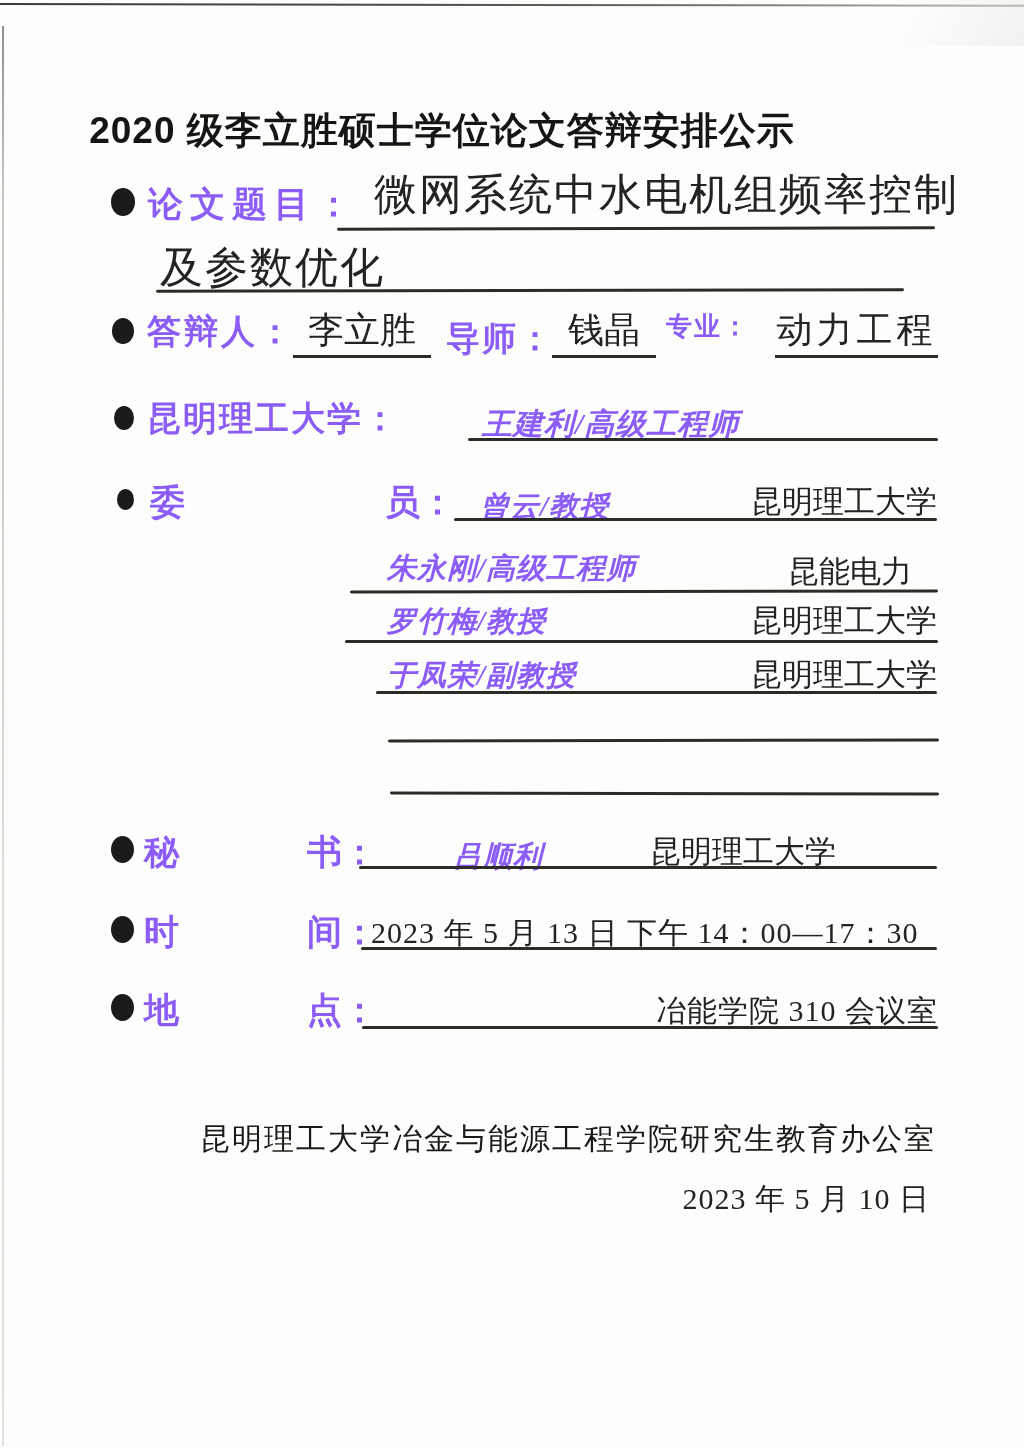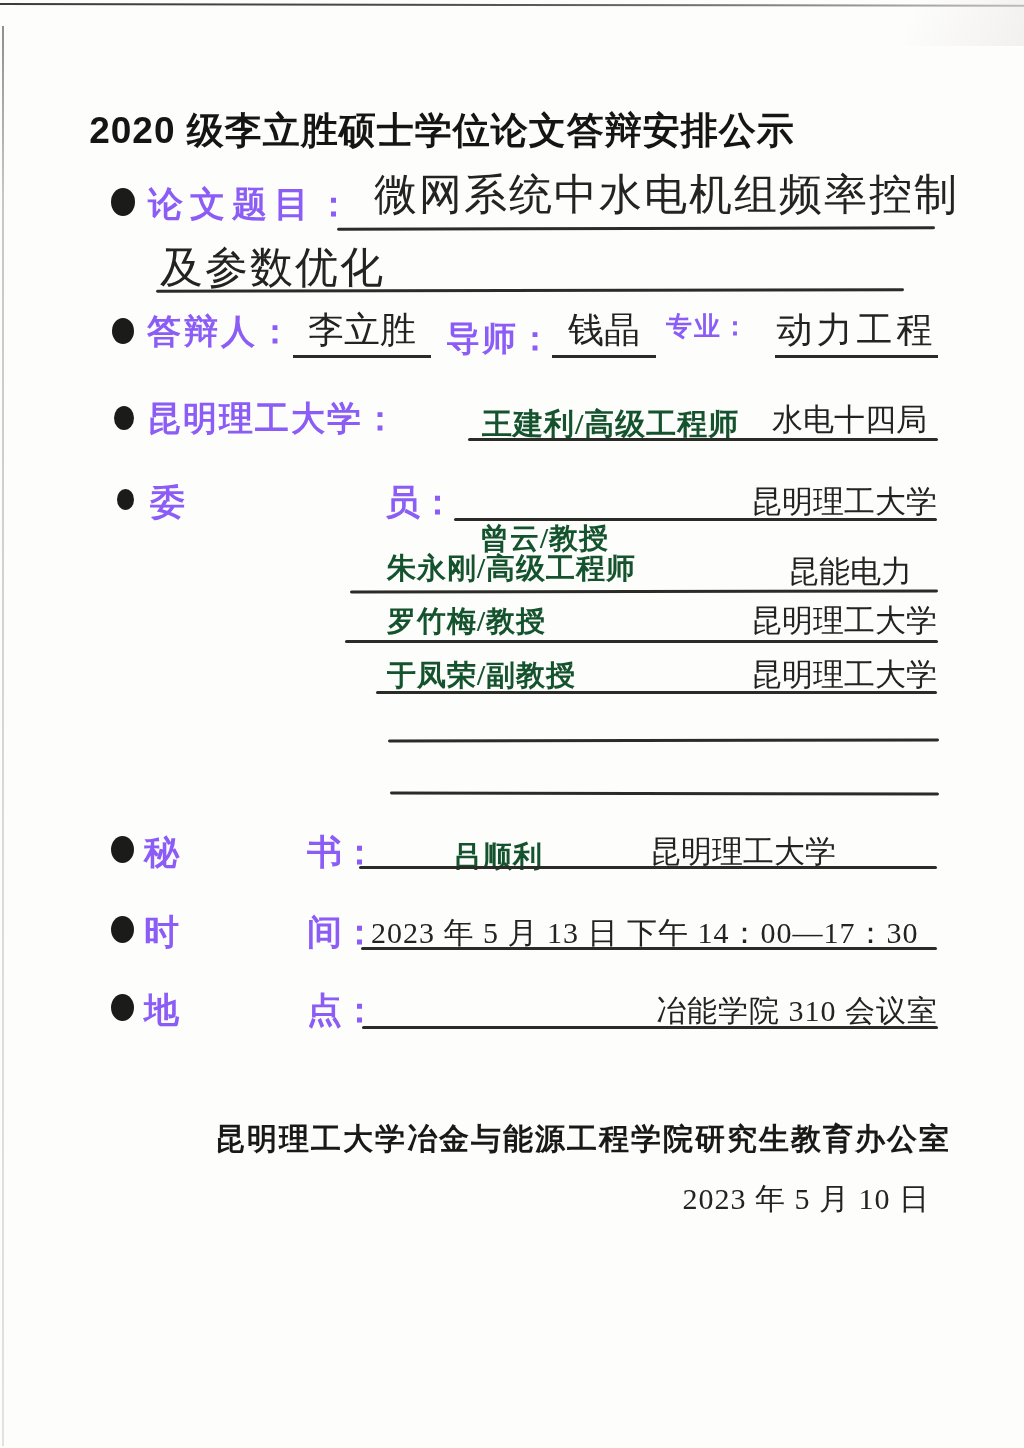--- a/index.html
+++ b/index.html
@@ -19,21 +19,21 @@
     background:linear-gradient(to bottom,#6a6a68,#b5b5b2 12%,#cfcfcc 60%,#d8d8d5);opacity:.75;}
   .scan-corner{position:absolute;top:0;right:0;width:300px;height:46px;
     background:linear-gradient(115deg,rgba(0,0,0,0) 60%,rgba(160,150,145,.12) 100%);}
   
   .abs{position:absolute;white-space:nowrap;}
   .doc-title{left:0;top:106px;width:884px;text-align:center;
     font-family:"Liberation Sans","DejaVu Sans",sans-serif;
     font-weight:700;font-size:37px;letter-spacing:1px;color:#151513;}
   .lbl{font-weight:700;color:#8b5cf6;}
   .val{color:#232321;}
-  .hand{font-weight:700;color:#14532d;letter-spacing:1px;}
+  .hand{font-weight:700;font-style:italic;color:#8b5cf6;letter-spacing:1px;}
   .uval{border-bottom:3px solid #2b2b28;text-align:center;display:inline-block;}
   .bullet{position:absolute;background:#1b1b19;border-radius:50%;}
   .ul{position:absolute;height:3px;background:#2b2b28;border-radius:2px;}
   
   .b-thesis{left:111px;top:188px;width:24px;height:28px;}
   .b-defender{left:112px;top:318px;width:22px;height:26px;}
   .b-chair{left:114px;top:406px;width:20px;height:24px;}
   .b-committee{left:117px;top:489px;width:17px;height:21px;}
   .b-secretary{left:111px;top:836px;width:23px;height:27px;}
   .b-time{left:111px;top:916px;width:23px;height:27px;}
@@ -52,21 +52,21 @@
   .d-mlabel{left:666px;top:309px;font-size:26px;letter-spacing:2px;}
   .d-major{left:775px;top:306px;font-size:36px;width:163px;letter-spacing:4px;}
   
   .c-label{left:147px;top:396px;font-size:34px;letter-spacing:2px;}
   .c-name{left:482px;top:404px;font-size:30px;}
   .c-org{left:772px;top:399px;font-size:31px;}
   .c-ul{left:468px;top:438px;width:470px;}
   
   .w-l1{left:150px;top:479px;font-size:35px;}
   .w-l2{left:385px;top:479px;font-size:35px;}
-  .m0-name{left:480px;top:487px;font-size:29px;margin-top:32px;}
+  .m0-name{left:480px;top:487px;font-size:29px;}
   .m0-org{left:751px;top:481px;font-size:31px;}
   .m0-ul{left:454px;top:518px;width:483px;}
   .m1-name{left:387px;top:549px;font-size:29px;}
   .m1-org{left:788px;top:551px;font-size:31px;}
   .m1-ul{left:350px;top:590px;width:588px;transform:rotate(-0.1deg);}
   .m2-name{left:387px;top:602px;font-size:29px;}
   .m2-org{left:751px;top:600px;font-size:31px;}
   .m2-ul{left:345px;top:640px;width:593px;}
   .m3-name{left:387px;top:656px;font-size:29px;}
   .m3-org{left:751px;top:654px;font-size:31px;}
@@ -83,21 +83,21 @@
   .ti-l1{left:144px;top:909px;font-size:35px;}
   .ti-l2{left:307px;top:909px;font-size:35px;}
   .ti-val{left:371px;top:913px;font-size:30px;letter-spacing:1px;}
   .ti-ul{left:361px;top:947px;width:576px;}
   
   .v-l1{left:144px;top:987px;font-size:35px;}
   .v-l2{left:307px;top:987px;font-size:35px;}
   .v-val{left:362px;top:991px;width:576px;text-align:right;font-size:30px;letter-spacing:1px;}
   .v-ul{left:362px;top:1026px;width:576px;}
   
-  .f-office{right:73px;top:1119px;font-size:30px;font-weight:700;letter-spacing:2px;color:#191917;}
+  .f-office{right:88px;top:1119px;font-size:30px;font-weight:400;letter-spacing:2px;color:#191917;}
   .f-date{right:94px;top:1179px;font-size:30px;letter-spacing:1px;}
 </style>
 </head>
 <body>
 
 <div class="page">
 
   <div class="scan-top"></div>
   <div class="scan-left"></div>
   <div class="scan-corner"></div>
@@ -115,21 +115,20 @@
   <div class="abs lbl d-label">答辩人：</div>
   <div class="abs val uval d-name">李立胜</div>
   <div class="abs lbl d-alabel">导师：</div>
   <div class="abs val uval d-aname">钱晶</div>
   <div class="abs lbl d-mlabel">专业：</div>
   <div class="abs val uval d-major">动力工程</div>
 
   <span class="bullet b-chair"></span>
   <div class="abs lbl c-label">昆明理工大学：</div>
   <div class="abs hand c-name">王建利/高级工程师</div>
-  <div class="abs val c-org">水电十四局</div>
   <div class="ul c-ul"></div>
 
   <span class="bullet b-committee"></span>
   <div class="abs lbl w-l1">委</div>
   <div class="abs lbl w-l2">员：</div>
 
   <div class="abs hand m0-name">曾云/教授</div>
   <div class="abs val m0-org">昆明理工大学</div>
   <div class="ul m0-ul"></div>
 

